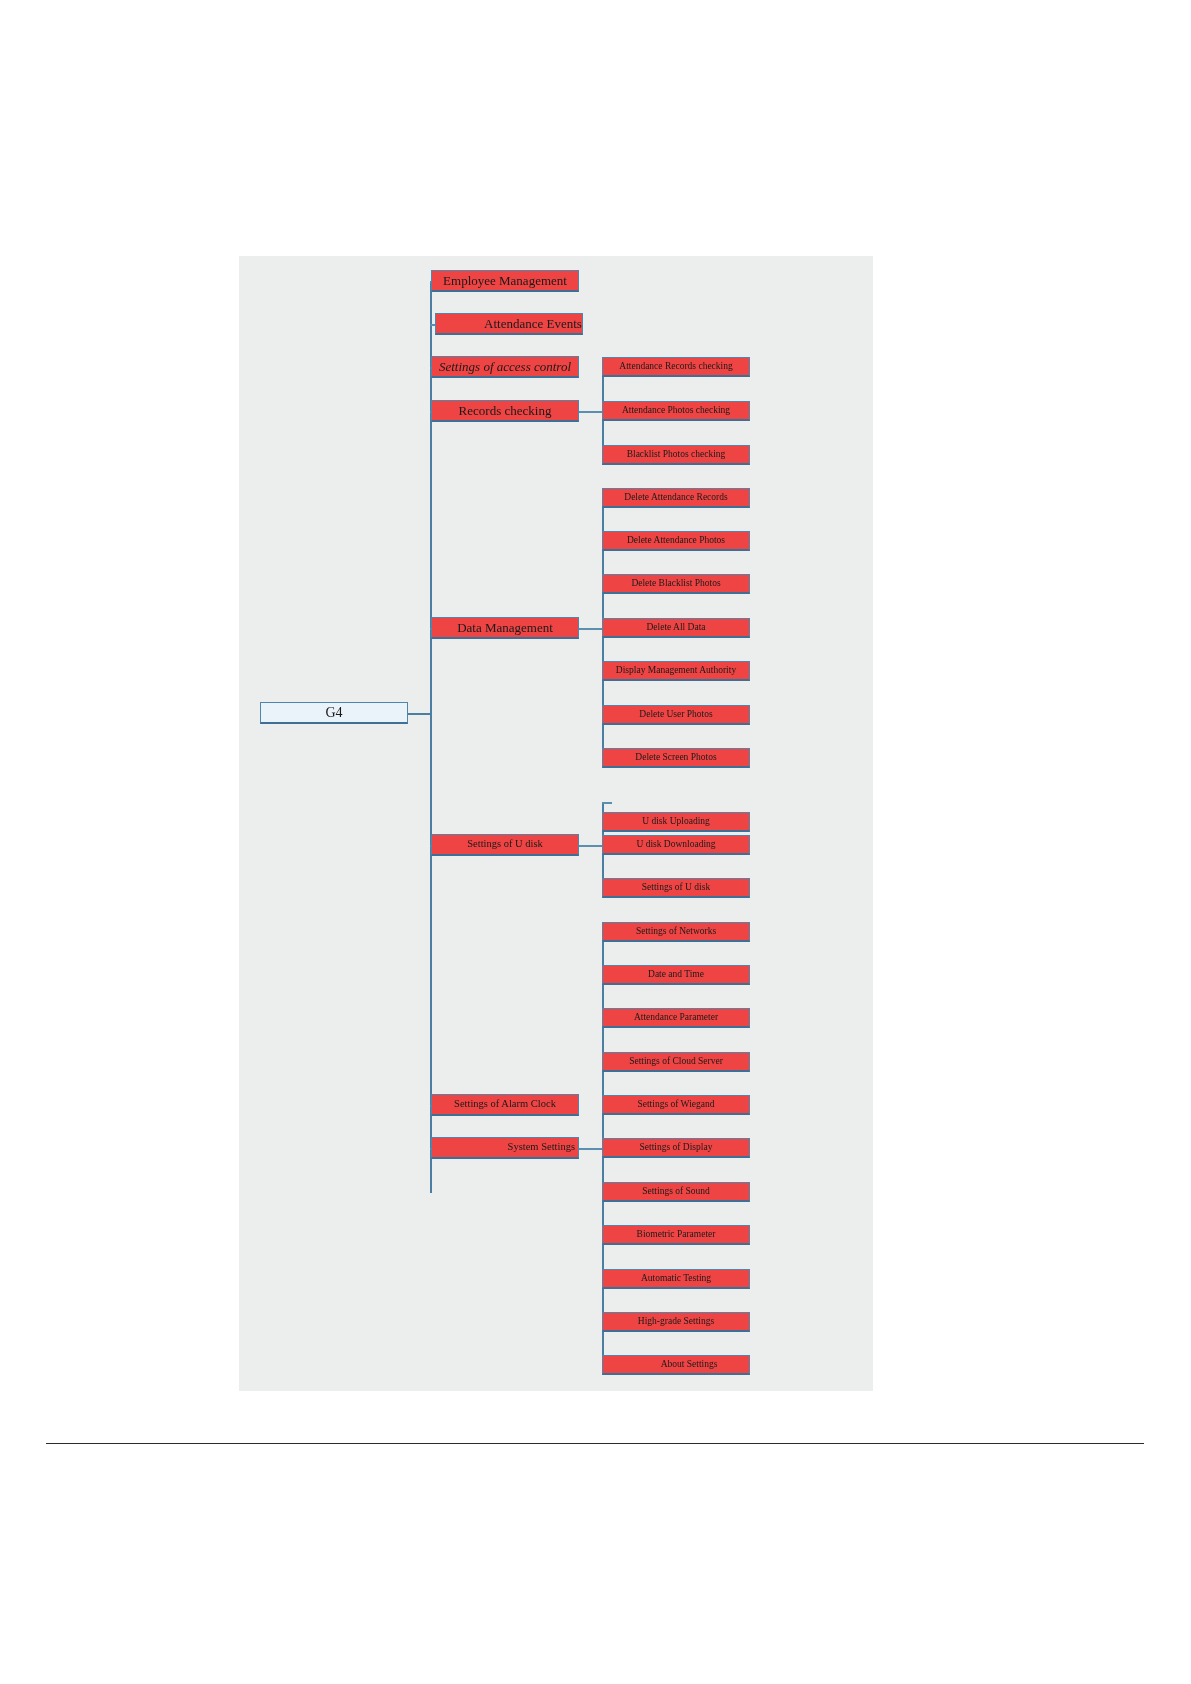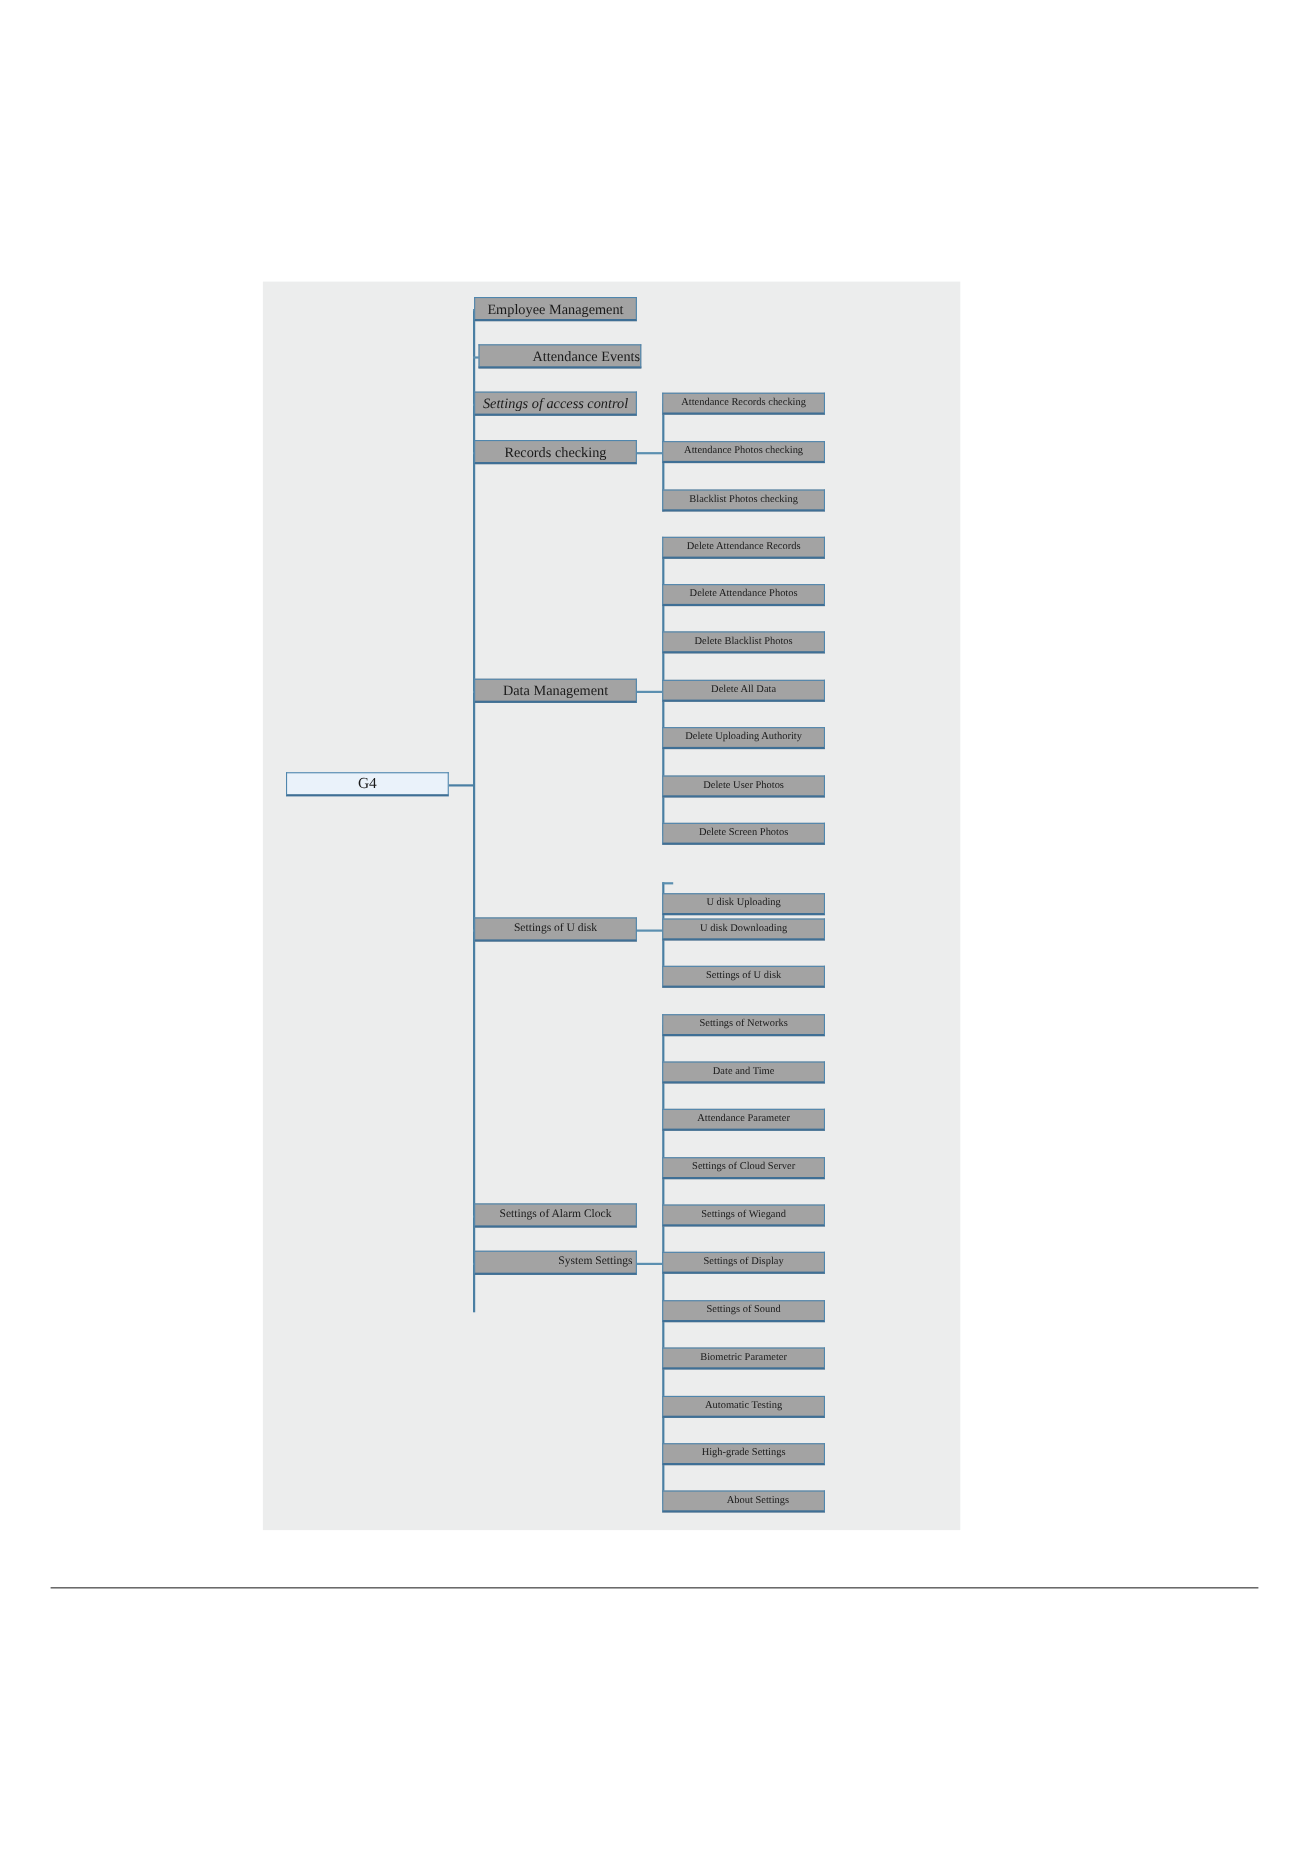--- a/index.html
+++ b/index.html
@@ -52,21 +52,21 @@
   .vline { width: 2px; }
   .hline { height: 2px; }
 
   
   .trunk { background: #4a7fa3; }
 
   
   .node {
     position: absolute;
     box-sizing: border-box;
-    background: #a3a3a3;
+    background: #ef4444;
     border: 1px solid #4f86ad;
     border-bottom: 2px solid #3f6f95;
     display: flex;
     align-items: center;
     justify-content: center;
     text-align: center;
     color: #1a1a1a;
     white-space: nowrap;
     overflow: hidden;
   }
@@ -198,21 +198,21 @@
     <div class="node lvl3" style="left:363px; top:275px;">
       <span class="node-label">Delete Attendance Photos</span>
     </div>
     <div class="node lvl3" style="left:363px; top:318px;">
       <span class="node-label">Delete Blacklist Photos</span>
     </div>
     <div class="node lvl3" style="left:363px; top:362px;">
       <span class="node-label">Delete All Data</span>
     </div>
     <div class="node lvl3" style="left:363px; top:405px;">
-      <span class="node-label">Delete Uploading Authority</span>
+      <span class="node-label">Display Management Authority</span>
     </div>
     <div class="node lvl3" style="left:363px; top:449px;">
       <span class="node-label">Delete User Photos</span>
     </div>
     <div class="node lvl3" style="left:363px; top:492px;">
       <span class="node-label">Delete Screen Photos</span>
     </div>
 
     <div class="node lvl3" style="left:363px; top:556px;">
       <span class="node-label">U disk Uploading</span>

